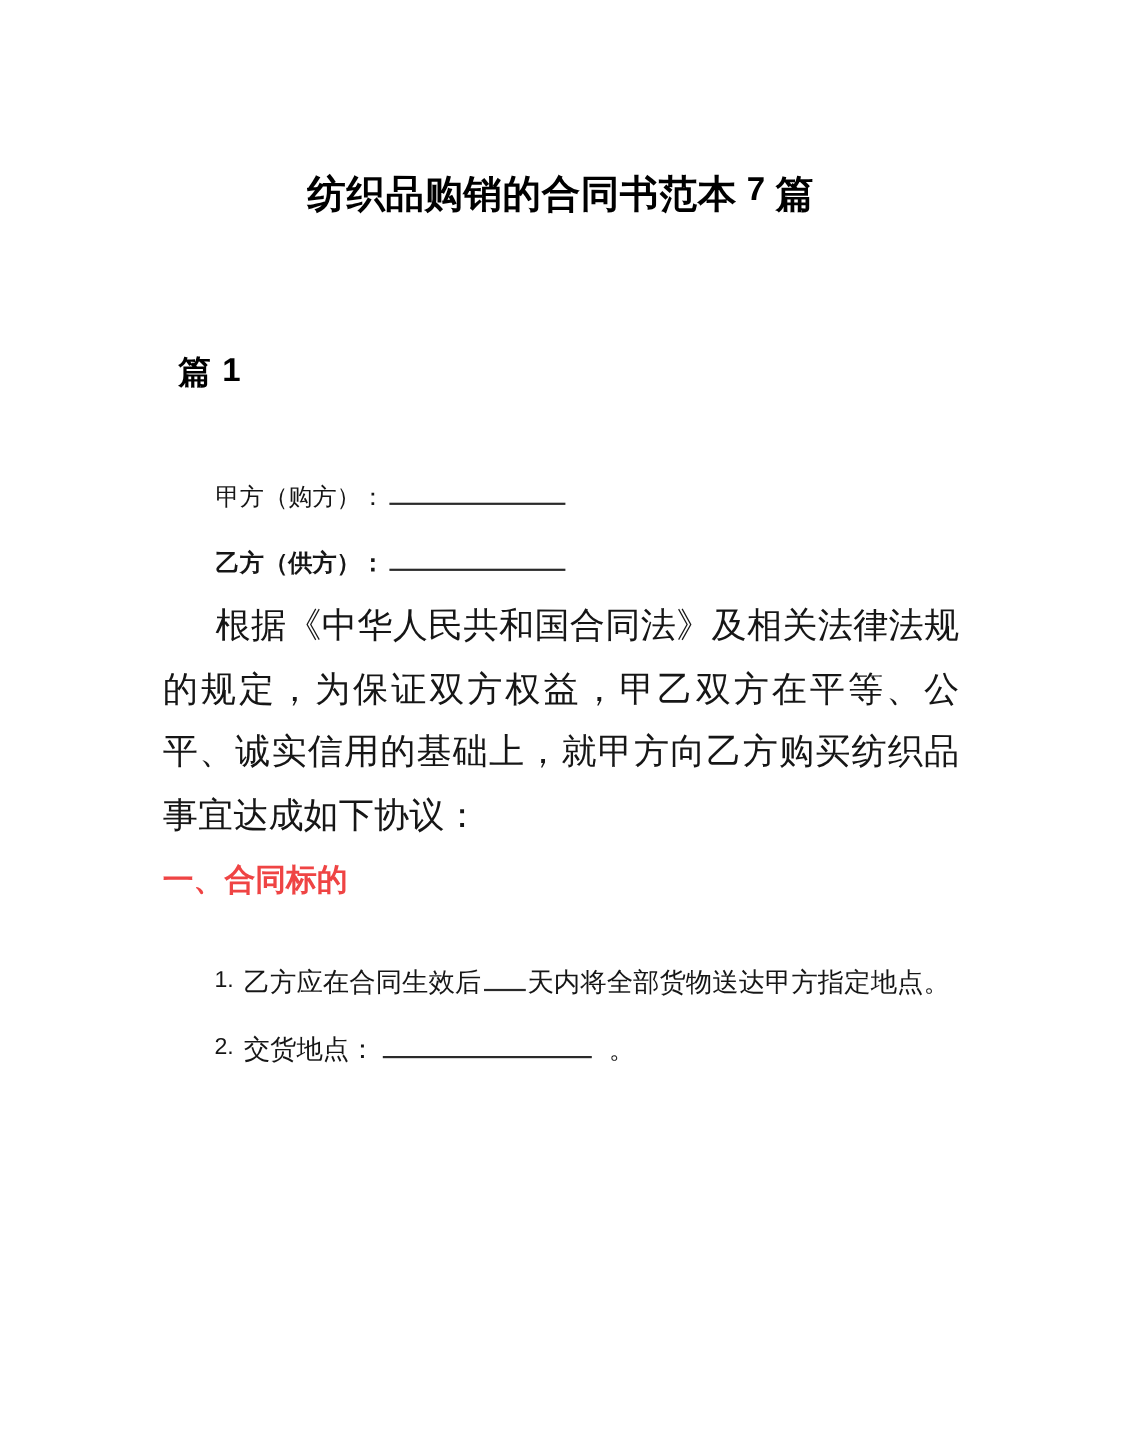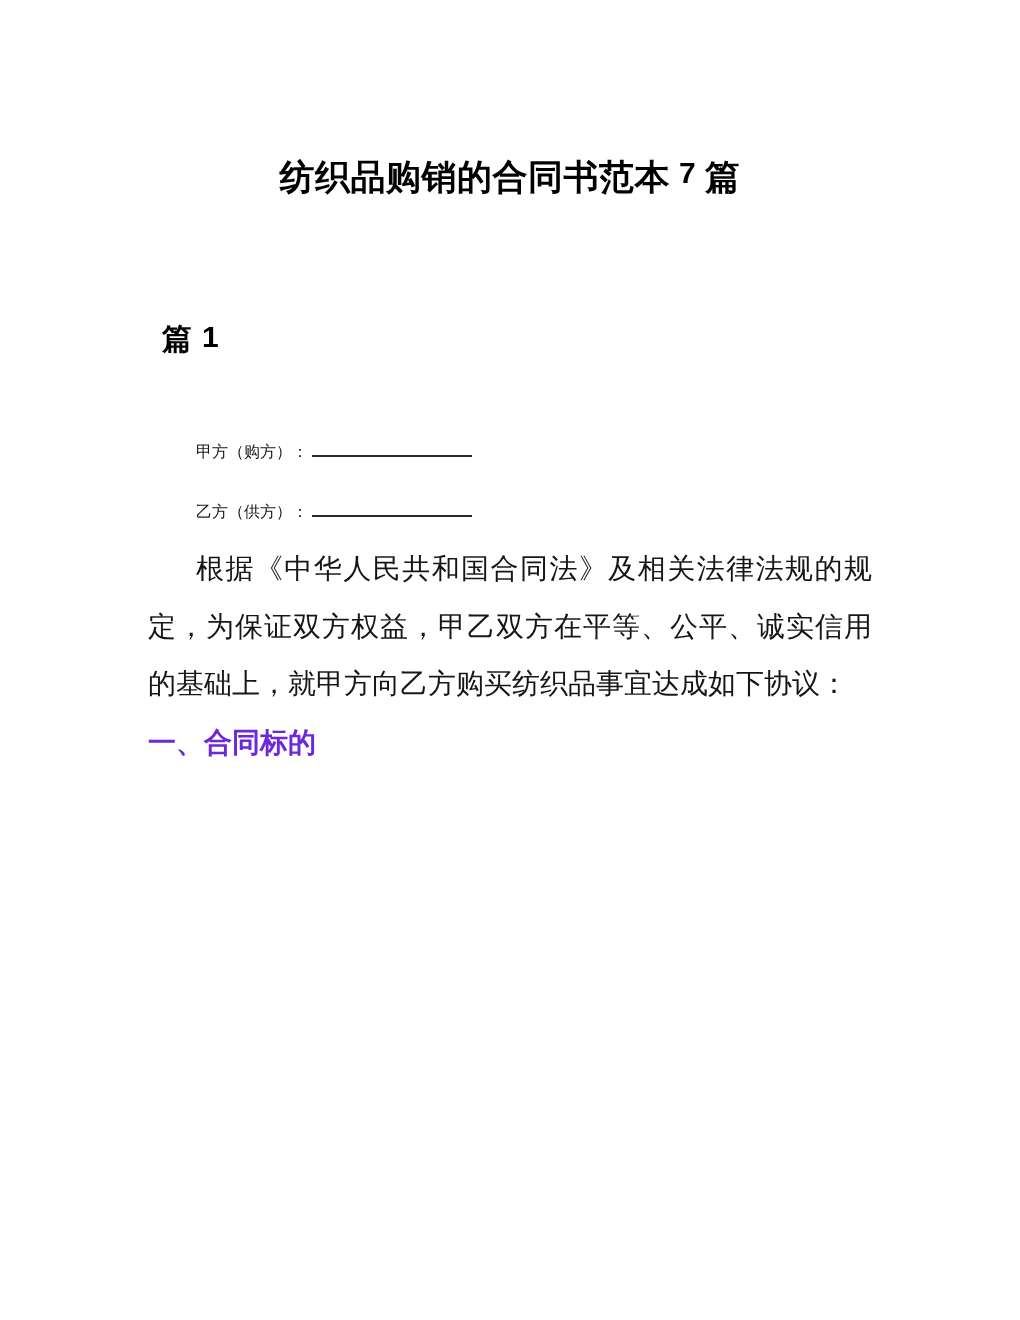--- a/index.html
+++ b/index.html
@@ -44,50 +44,51 @@
     font-weight: 700;
     color: #000000;
   }
   .part-number {
     display: inline-block;
     margin-left: 10px;
     vertical-align: 2px;
   }
   .party-line {
     margin: 78px 0 0 0;
-    font-size: 16px;
+    font-size: 22px;
     line-height: 32px;
     text-indent: 48px;
     white-space: nowrap;
   }
   .party-line + .party-line {
     margin-top: 28px;
+    font-weight: bold;
   }
   .blank {
     display: inline-block;
     height: 2px;
     border-bottom: 2px solid #2a2a2a;
     vertical-align: baseline;
   }
   .blank-party { width: 160px; margin-left: 4px; }
   .blank-short { width: 38px; margin: 0 2px; }
   .blank-address { width: 190px; margin: 0 16px 0 6px; }
   .intro {
     margin: 12px 0 0 0;
-    font-size: 28px;
+    font-size: 32px;
     line-height: 57.6px;
     text-align: justify;
     text-indent: 48px;
   }
   .section-heading {
     margin: 12px 0 0 0;
     font-size: 28px;
     line-height: 36px;
     font-weight: 700;
-    color: #6d28d9;
+    color: #ef4444;
   }
   .section-heading.second {
     margin-top: 22px;
   }
   .items {
     margin: 44px 0 0 0;
   }
   .item {
     margin: 0;
     font-size: 24px;
@@ -118,15 +119,19 @@
     <p class="party-line"><span>乙方（供方）：</span><span class="blank blank-party"></span></p>
 
     <p class="intro">根据《中华人民共和国合同法》及相关法律法规的规定，为保证双方权益，甲乙双方在平等、公平、诚实信用的基础上，就甲方向乙方购买纺织品事宜达成如下协议：</p>
 
     <h3 class="section-heading">一、合同标的</h3>
 
     <div class="items">
     </div>
 
 
+    <div class="items">
+      <p class="item"><span class="item-num">1.</span><span>乙方应在合同生效后</span><span class="blank blank-short"></span><span>天内将全部货物送达甲方指定地点。</span></p>
+      <p class="item"><span class="item-num">2.</span><span>交货地点：</span><span class="blank blank-address"></span><span>。</span></p>
+    </div>
 
   </div>
 </div>
 
 </body></html>

